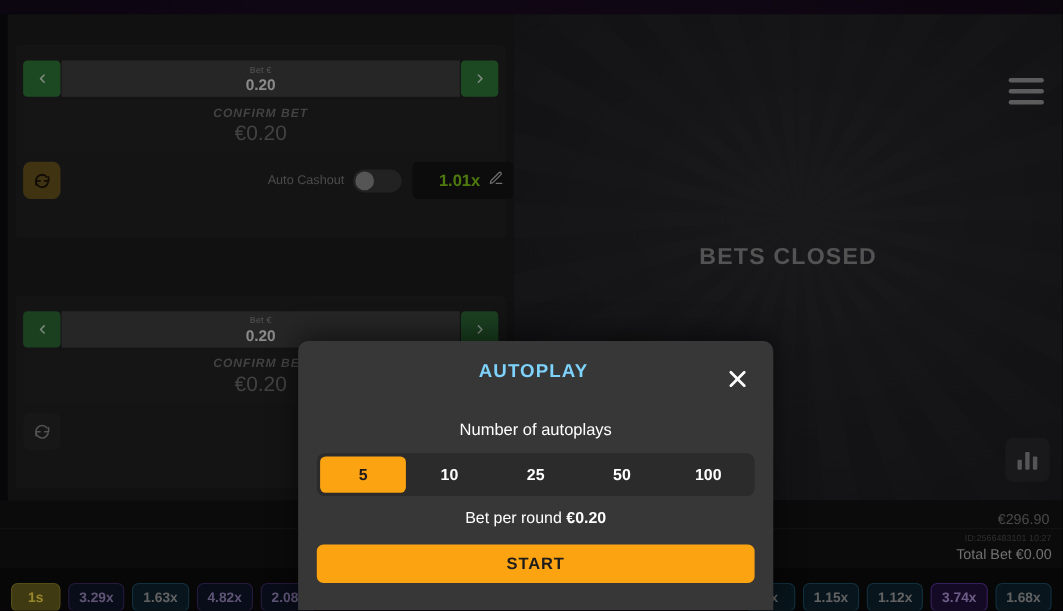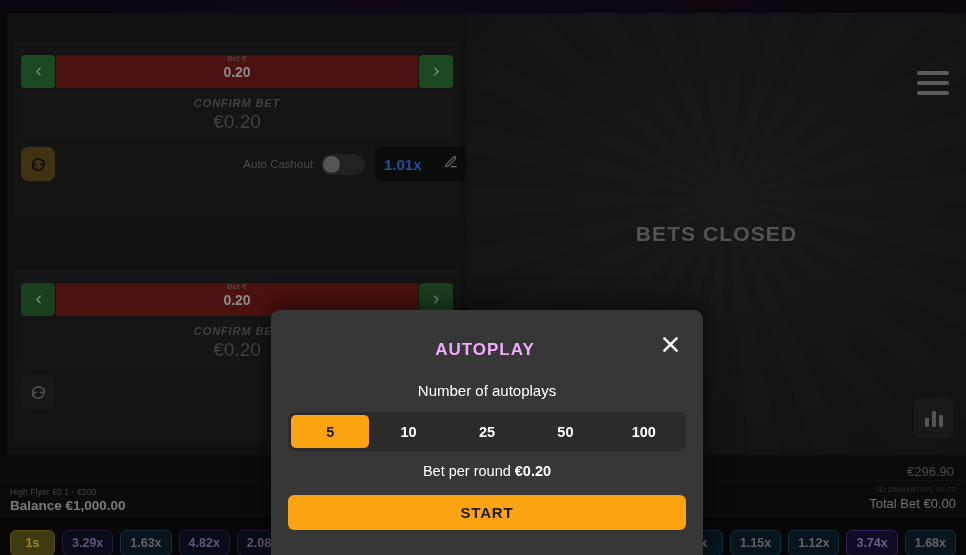--- a/index.html
+++ b/index.html
@@ -79,25 +79,26 @@
     justify-content: center;
     color: #cfe6d2;
     cursor: pointer;
     border: none;
     padding: 0;
   }
   .step-btn.dim { background: #2e6b36; }
   .step-btn svg { display: block; }
   .bet-value-box {
     flex: 1;
-    background: #7f1d1d;
+    background: #404040;
     margin: 0 1px;
     display: flex;
     flex-direction: column;
     align-items: center;
+    justify-content: center;
     line-height: 1;
   }
   .bet-label {
     font-size: 8px;
     color: #8d8d8d;
     letter-spacing: .2px;
     margin-bottom: 2px;
   }
   .bet-amount {
     font-size: 14px;
@@ -180,21 +181,22 @@
     align-items: center;
     justify-content: space-between;
     padding: 0 9px;
     box-sizing: border-box;
     cursor: pointer;
     flex: 0 0 auto;
   }
   .mult-val {
     font-size: 15px;
     font-weight: bold;
-    color: #3b82f6;
+    color: #84cc16;
+    margin-left: 15px;
   }
 
   
   .game-area {
     position: absolute;
     left: 467px; top: 0;
     width: 499px; height: 442px;
     background: radial-gradient(ellipse 420px 330px at 52% 42%, #2a2a2e 0%, #232327 45%, #1d1d21 100%);
     overflow: hidden;
   }
@@ -366,27 +368,27 @@
   .modal {
     position: absolute;
     left: 271px; top: 310px;
     width: 432px; height: 245px;
     background: #373737;
     border-radius: 9px 9px 0 0;
     box-shadow: 0 -4px 26px rgba(0,0,0,.55);
   }
   .modal-title {
     position: absolute;
-    left: 0; top: 30px;
+    left: 0; top: 18px;
     width: 428px;
     text-align: center;
     font-size: 17px;
     font-weight: bold;
     letter-spacing: 1px;
-    color: #f0abfc;
+    color: #7dd3fc;
   }
   .modal-close {
     position: absolute;
     right: 18px; top: 19px;
     width: 30px; height: 30px;
     display: flex;
     align-items: center;
     justify-content: center;
     cursor: pointer;
   }
@@ -561,24 +563,20 @@
       <div class="stats-btn">
         <i style="height:9px"></i>
         <i style="height:16px"></i>
         <i style="height:12px"></i>
       </div>
     </div>
 
     <div class="info-bar">
       <div class="cash-amount">€296.90</div>
       <div class="divider-line"></div>
-      <div class="info-left">
-        <div class="game-range">High Flyer €0.1 - €200</div>
-        <div class="balance">Balance €1,000.00</div>
-      </div>
       <div class="info-right">
         <div class="round-id">ID:2566483101 10:27</div>
         <div class="total-bet">Total Bet €0.00</div>
       </div>
     </div>
 
     <div class="history">
       <div class="chip timer">1s</div>
       <div class="chip purple">3.29x</div>
       <div class="chip blue">1.63x</div>

